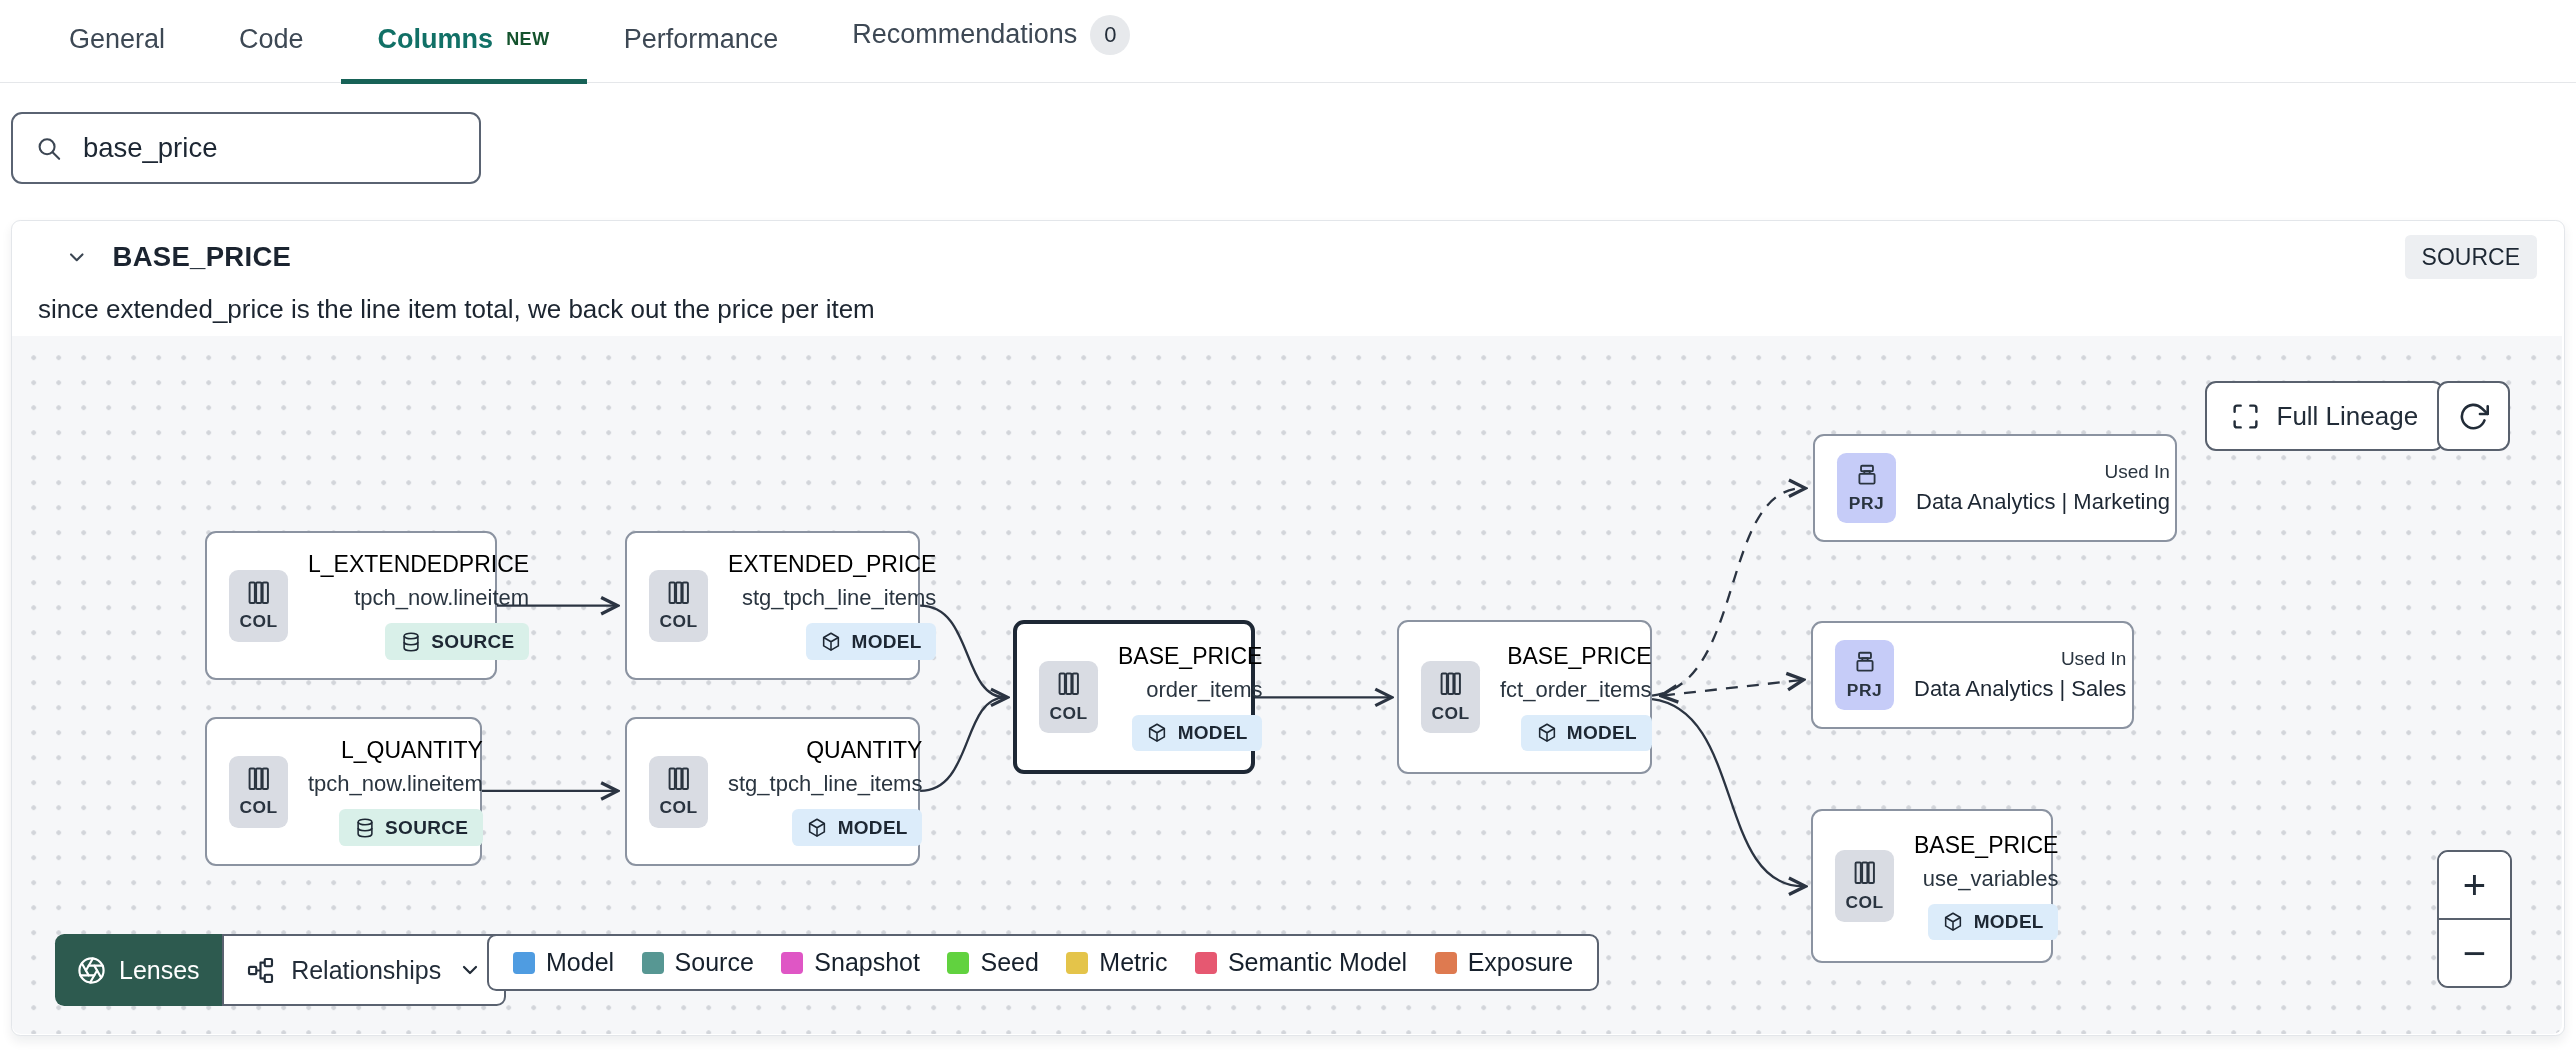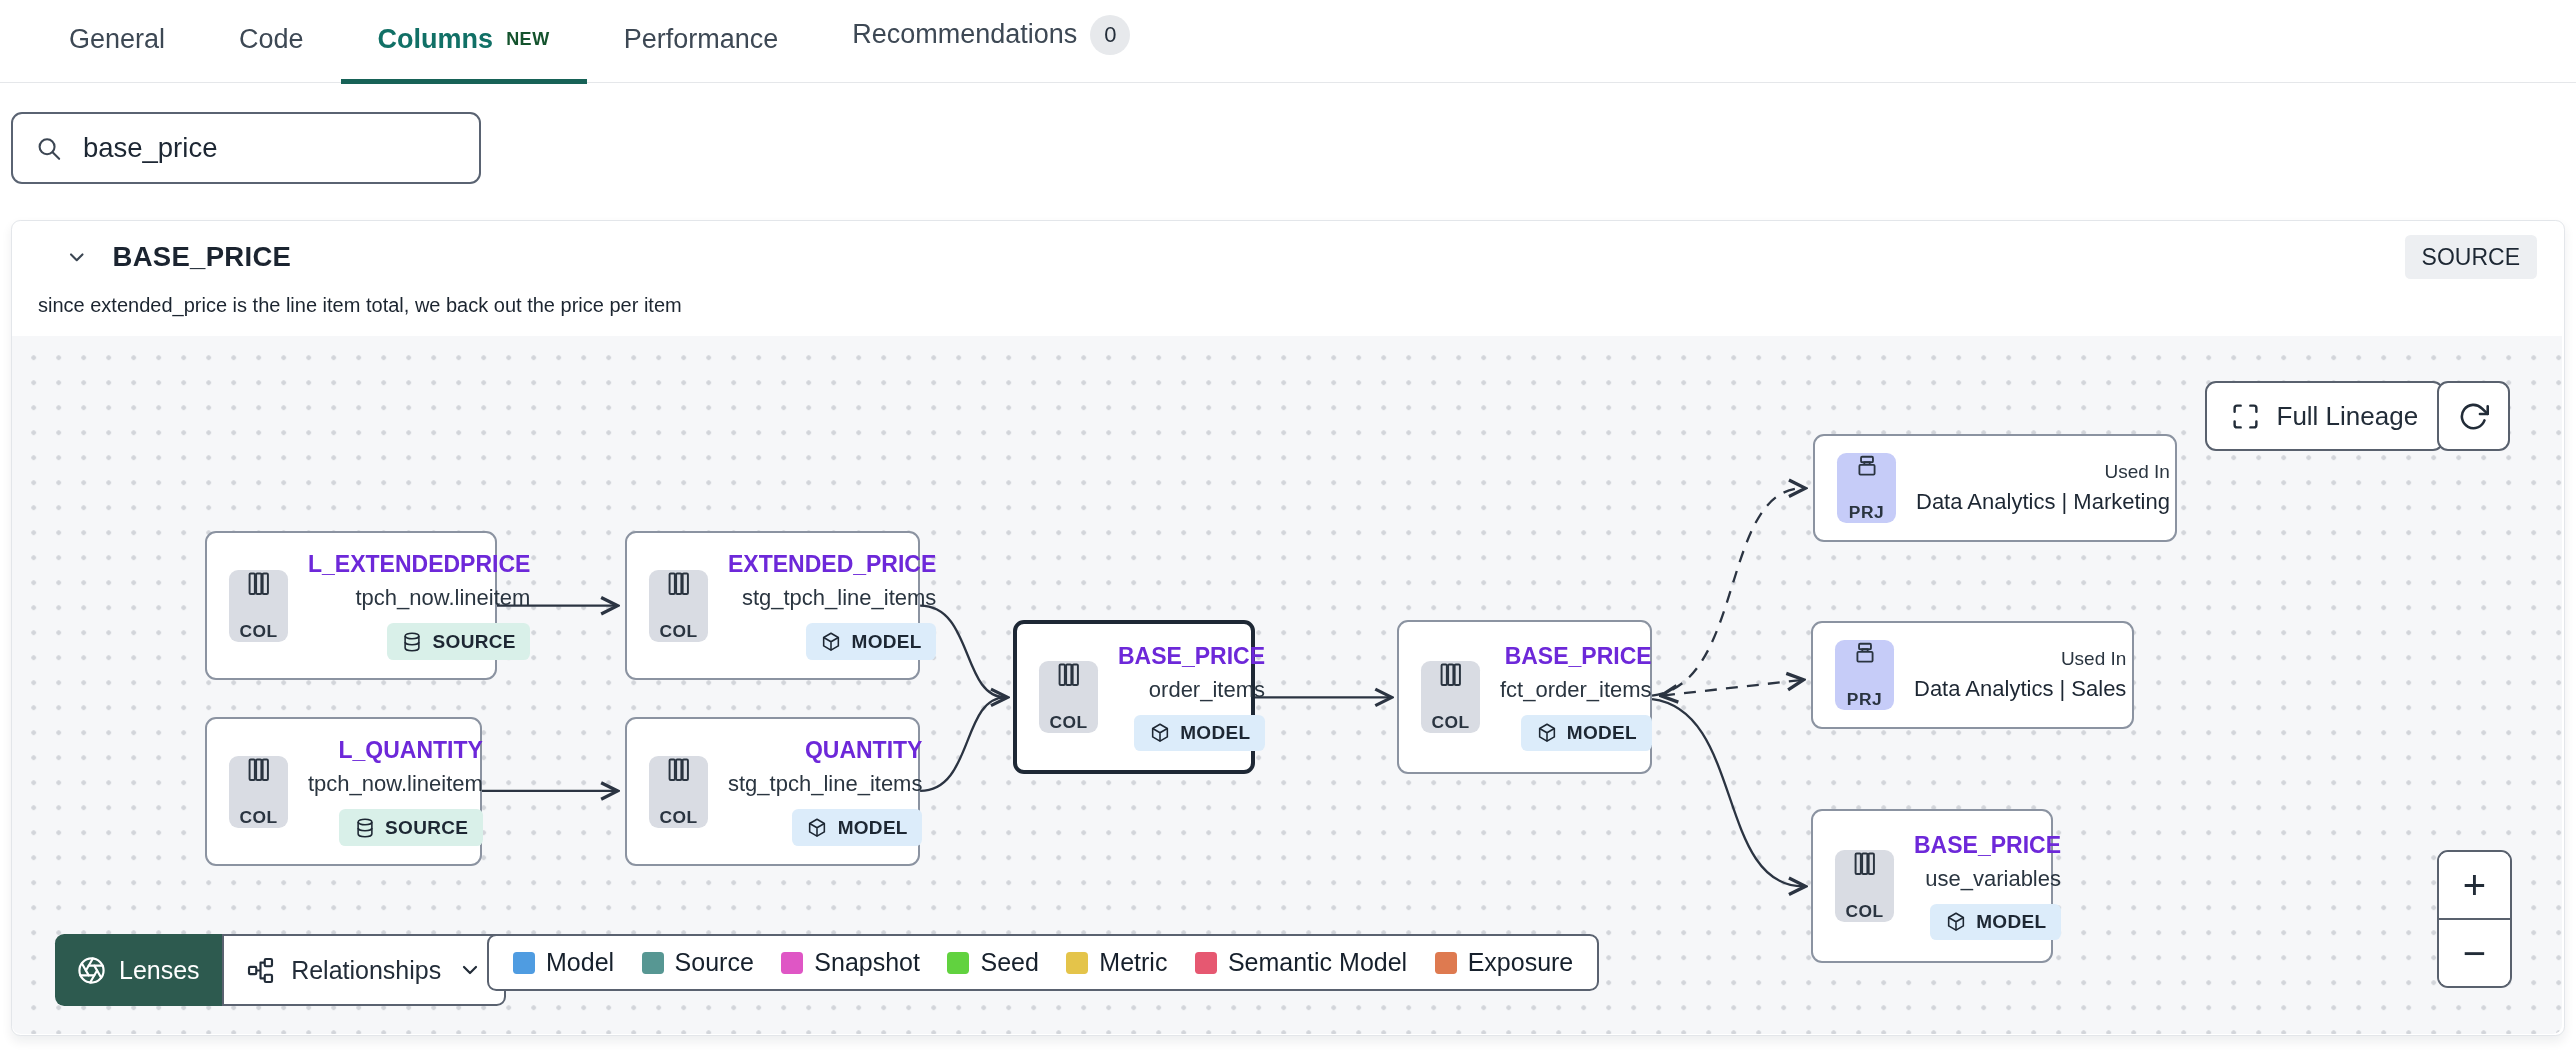--- a/index.html
+++ b/index.html
@@ -61,21 +61,21 @@
     display:flex; align-items:center;
   }
   .panel-chevron { width:27.5px; height:27.5px; cursor:pointer; }
   .panel-title { margin-left:22px; font-size:27.5px; font-weight:700; letter-spacing:0.3px; color:#1b2430; }
   .dtype-badge {
     margin-left:auto; background:#edeff2; border-radius:5.5px;
     padding:8.3px 16.5px; font-size:23px; font-weight:500; color:#1d2733;
   }
   .panel-desc {
     position:absolute; left:26px; top:73px;
-    font-size:20px; color:#1c2530;
+    font-size:26px; color:#1c2530;
   }
 
   
   .canvas {
     position:absolute; left:0; top:115px;
     width:2550px; height:698px;
     border-radius:0 0 9.2px 9.2px;
     background-color:#f6f7f9;
     background-image:radial-gradient(circle, #d2d5da 2px, transparent 2.6px);
     background-size:25px 25px; background-position:9.2px 9.2px;
@@ -87,27 +87,27 @@
   .node {
     position:absolute; background:#fff;
     border:2.3px solid #8b93a1; border-radius:11px;
     display:flex; align-items:center; gap:20px; padding:0 22px;
     cursor:pointer;
   }
   .node.selected { border:4.6px solid #1e2835; }
   .kind-badge {
     min-width:59px; height:72px; border-radius:9.2px;
     background:#d9dce3;
-    display:flex; flex-direction:column; align-items:center; justify-content:space-between; gap:5px;
+    display:flex; flex-direction:column; align-items:center; justify-content:center; gap:5px;
     flex-shrink:0;
   }
   .kind-badge.prj { background:#c6ccf8; height:70px; }
   .kind-label { font-size:17.4px; font-weight:600; color:#2a3440; letter-spacing:0.5px; }
   .node-body { display:flex; flex-direction:column; align-items:flex-end; }
-  .node-title { font-size:23px; font-weight:700; color:#6d28d9; white-space:nowrap; }
+  .node-title { font-size:23px; font-weight:400; color:#000000; white-space:nowrap; }
   .node-sub { font-size:22px; color:#2a3540; margin-top:7.3px; white-space:nowrap; }
   .type-badge {
     display:inline-flex; align-items:center; gap:9.2px;
     margin-top:12px; padding:7.3px 14.7px; border-radius:6.4px;
     font-size:19px; font-weight:600; color:#1d2733; letter-spacing:0.3px;
   }
   .type-badge.model  { background:#dcecfa; }
   .type-badge.source { background:#d9f0e9; }
   .prj-pre  { font-size:19px; color:#2a3540; }
   .prj-name { font-size:22px; font-weight:500; color:#1d2733; margin-top:6.4px; white-space:nowrap; }

